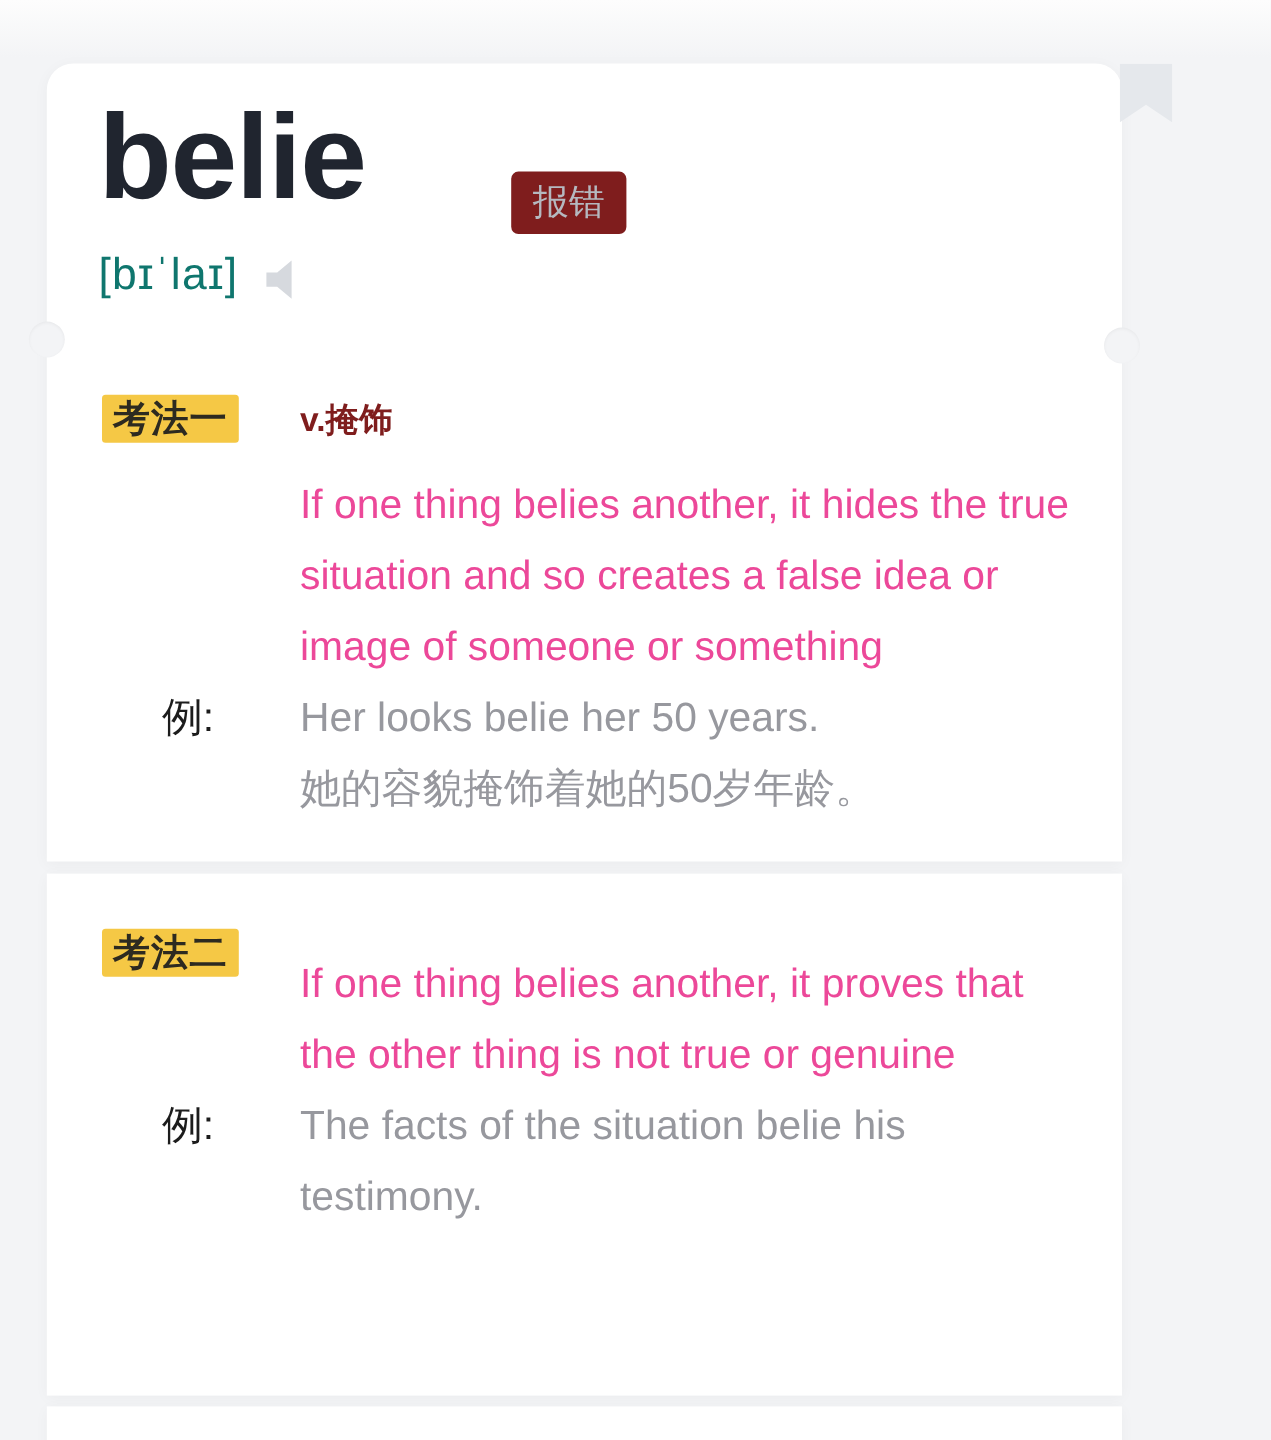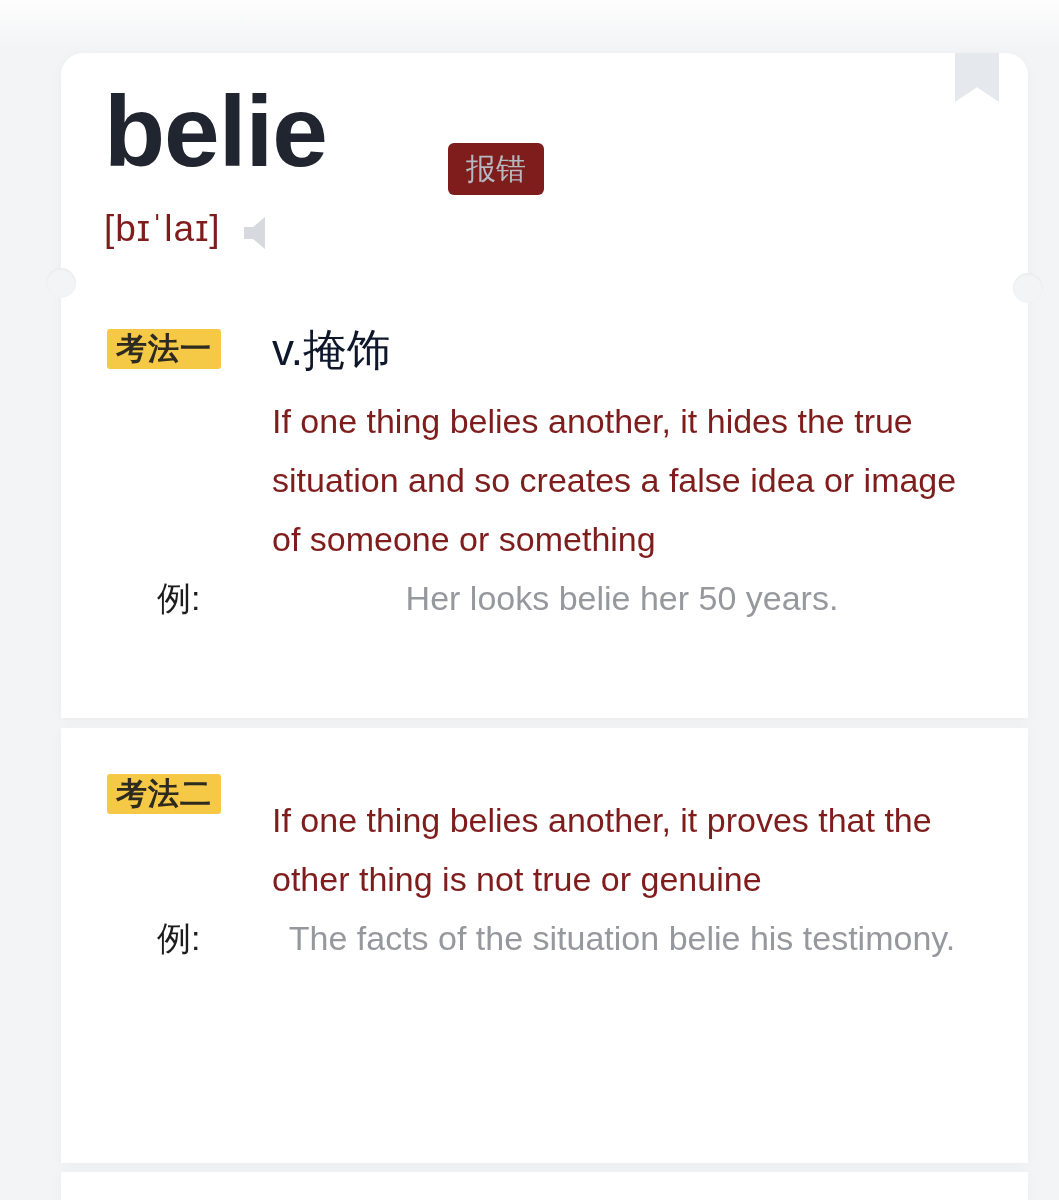--- a/index.html
+++ b/index.html
@@ -7,21 +7,21 @@
   body {
     font-family:"Liberation Sans","DejaVu Sans",sans-serif;
     background:#f4f5f7;
     position:relative;
     overflow:hidden;
     color:#1f1f1f;
   }
   .page { position:absolute; inset:0; background:linear-gradient(180deg,#fdfdfd 0%, #f3f4f6 4%, #f3f4f6 100%); }
 
   
-  .block { position:absolute; left:61px; width:967px; background:#ffffff; box-shadow:0 2px 12px rgba(0,0,0,0.035); }
+  .block { position:absolute; left:39px; width:896px; background:#ffffff; box-shadow:0 2px 12px rgba(0,0,0,0.035); }
   .block-a { top:53px; height:665px; border-radius:22px 22px 0 0; }
   .block-b { top:728px; height:435px; }
   .block-c { top:1172px; height:60px; }
 
   
   .notch { position:absolute; width:30px; height:30px; border-radius:50%; background:#f3f4f6; box-shadow:inset 0 1px 3px rgba(0,0,0,0.05); }
   .notch-left  { left:-15px; top:215px; }
   .notch-right { right:-15px; top:220px; }
 
   
@@ -33,21 +33,21 @@
   }
   .report-btn {
     position:absolute; left:387px; top:90px;
     width:96px; height:52px;
     background:#7f1d1d; color:#b5b8bf;
     font-size:30px; line-height:52px; text-align:center;
     border-radius:6px; border:none; cursor:pointer;
   }
   .phonetic {
     position:absolute; left:43px; top:155px;
-    font-size:37px; color:#7f1d1d; letter-spacing:1px;
+    font-size:37px; color:#0f766e; letter-spacing:1px;
   }
   .speaker {
     position:absolute; left:179px; top:160px;
     width:40px; height:40px; cursor:pointer; background:none; border:none; padding:0;
   }
   .bookmark {
     position:absolute; left:894px; top:0;
     width:44px; height:49px;
     background:#e5e8ec;
     clip-path:polygon(0 0,100% 0,100% 100%,50% 70%,0 100%);
@@ -56,34 +56,34 @@
 
   
   .section { position:relative; padding:44px 40px 0 211px; }
   .badge {
     position:absolute; left:46px; top:46px;
     background:#f5c845; color:#2d2a20;
     font-size:31px; font-weight:700;
     line-height:40px; padding:0 9px; border-radius:3px;
     letter-spacing:1px;
   }
-  .meaning { font-size:44px; line-height:46px; color:#0f172a; font-weight:400; }
+  .meaning { font-size:28px; line-height:46px; color:#7f1d1d; font-weight:700; }
   .definition {
     margin-top:19px;
     font-size:34px; line-height:59px;
-    color:#7f1d1d; max-width:725px;
+    color:#ec4899; max-width:725px;
   }
   .example { position:relative; }
   .example-label {
     position:absolute; left:-115px; top:0;
     font-size:34px; line-height:59px; color:#1c1c1c; font-weight:500;
   }
   .example-en, .example-zh {
     font-size:34px; line-height:59px;
-    color:#97989e; max-width:700px;text-align:center;
+    color:#97989e; max-width:700px;
   }
 </style>
 </head>
 <body>
 
 <div class="page">
 
   <div class="block block-a">
 
     <div class="header">
@@ -102,20 +102,21 @@
       <button class="bookmark" aria-label="bookmark word"></button>
     </div>
 
     <div class="section">
       <span class="badge">考法一</span>
       <div class="meaning">v.掩饰</div>
       <div class="definition">If one thing belies another, it hides the true situation and so creates a false idea or image of someone or something</div>
       <div class="example">
         <span class="example-label">例:</span>
         <div class="example-en">Her looks belie her 50 years.</div>
+        <div class="example-zh">她的容貌掩饰着她的50岁年龄。</div>
       </div>
     </div>
 
     <div class="notch notch-left"></div>
     <div class="notch notch-right"></div>
   </div>
 
   <div class="block block-b">
     <div class="section">
       <span class="badge">考法二</span>

